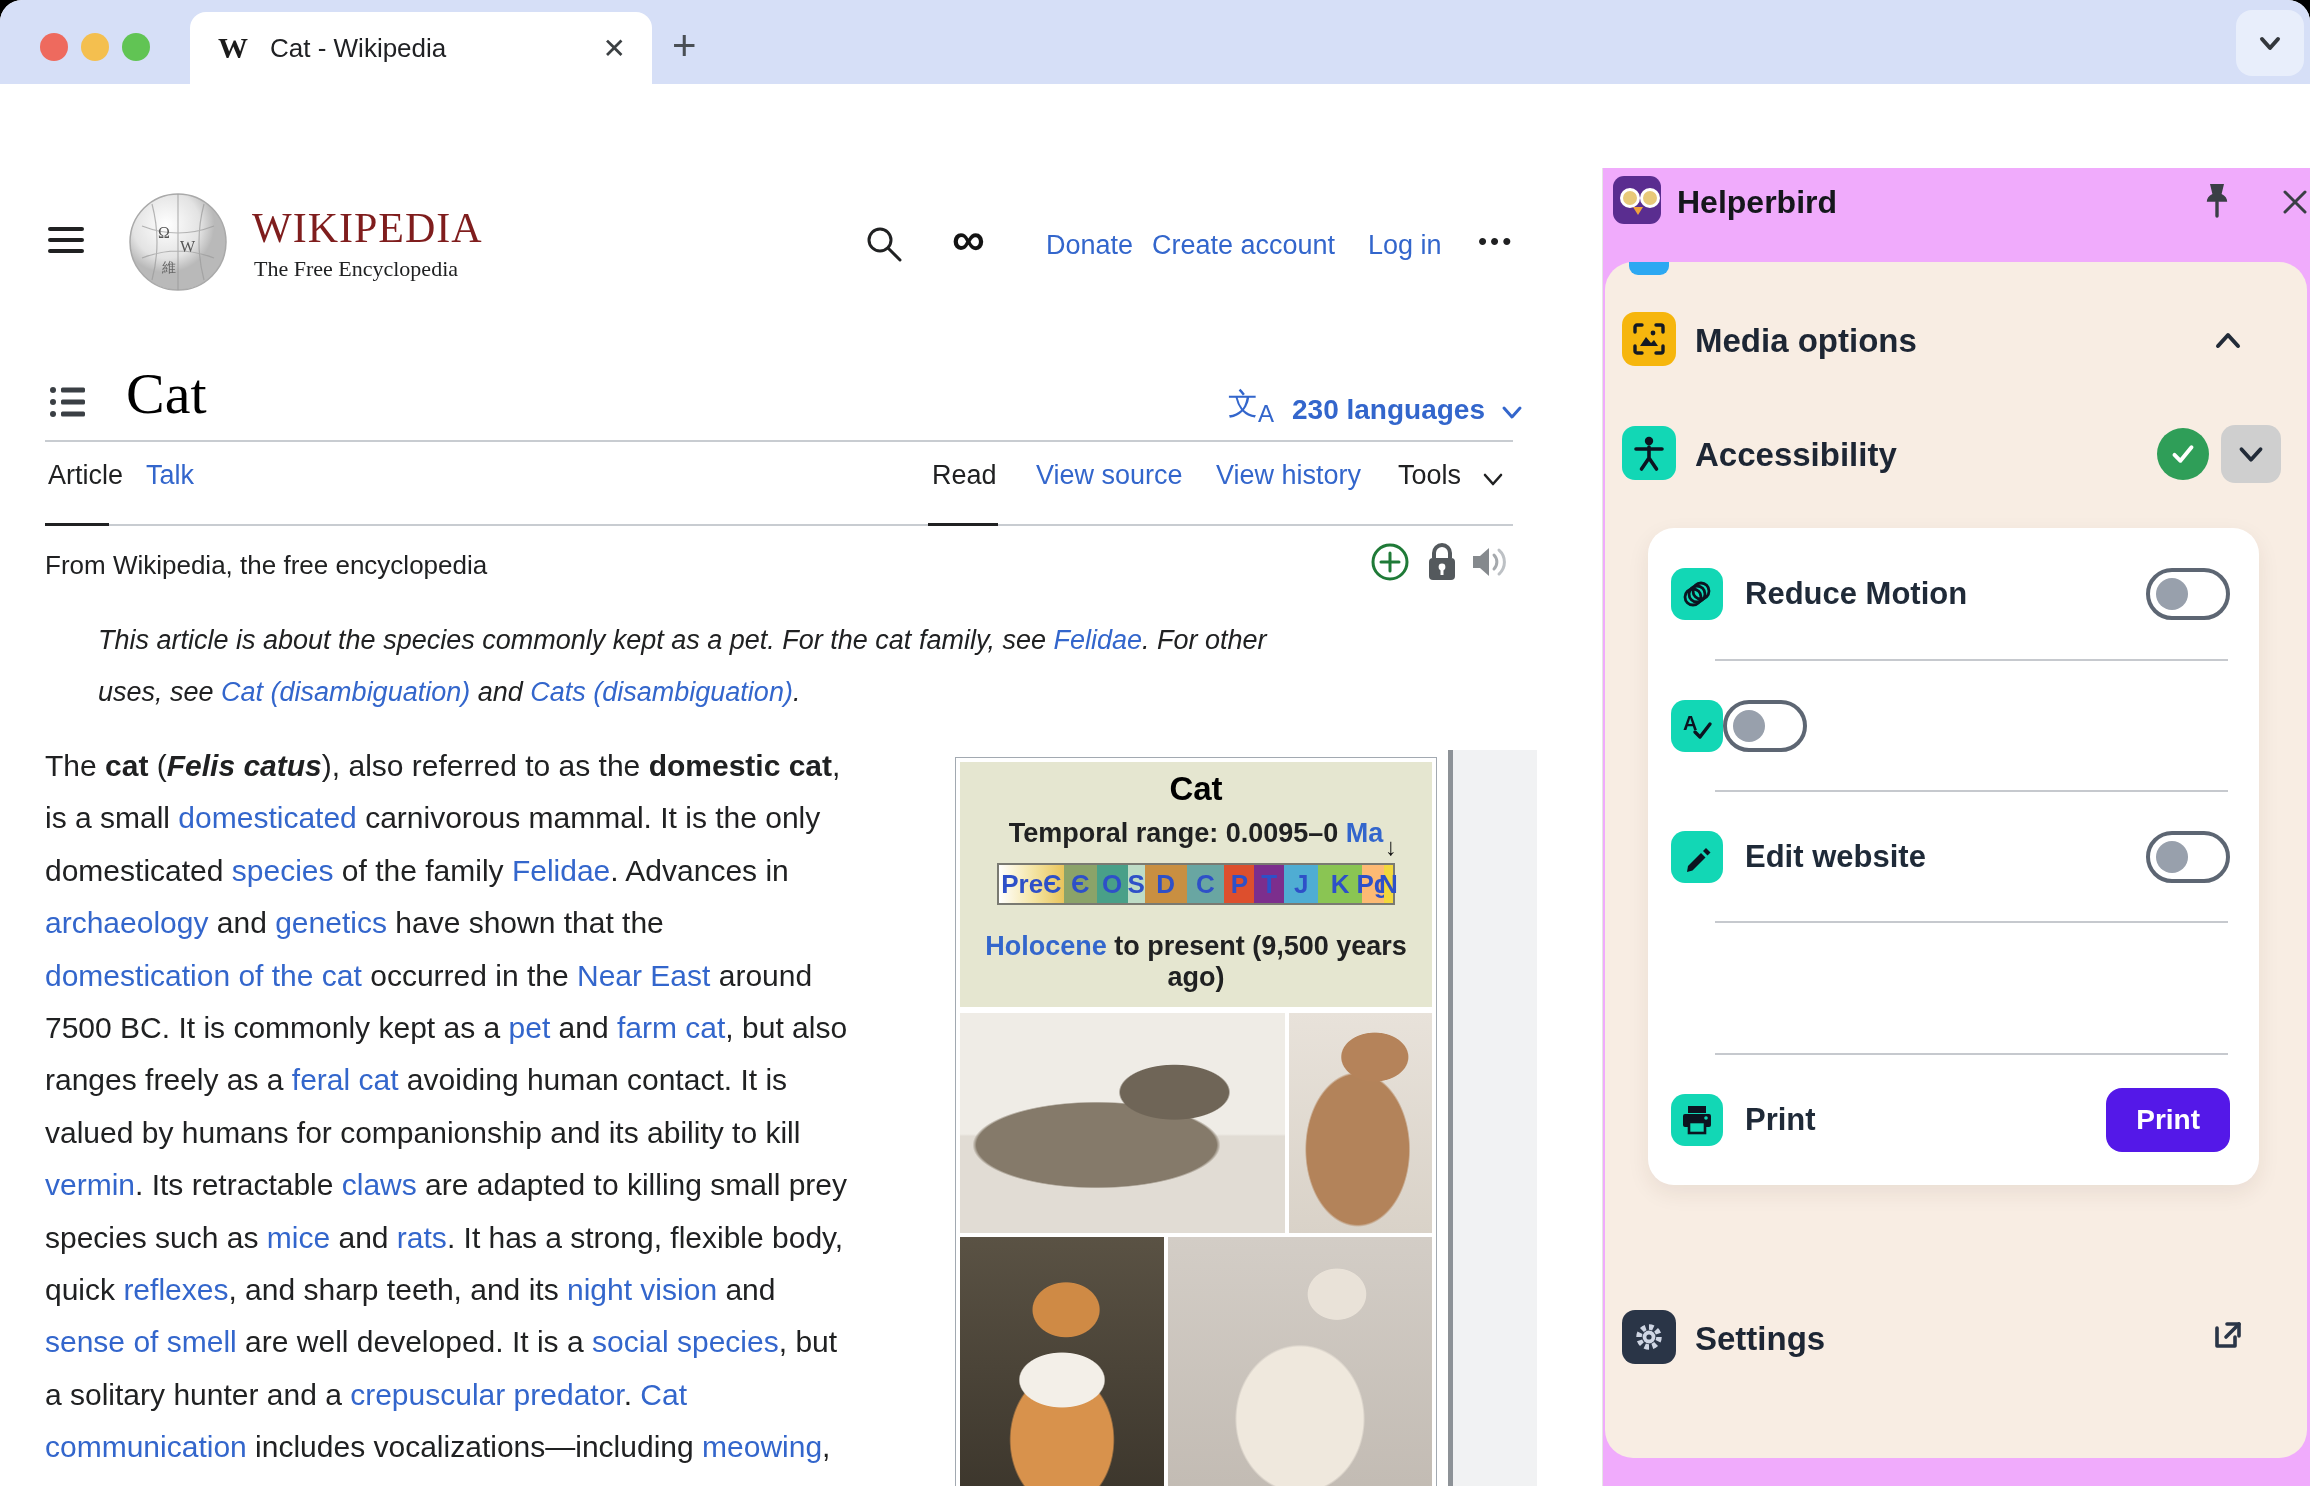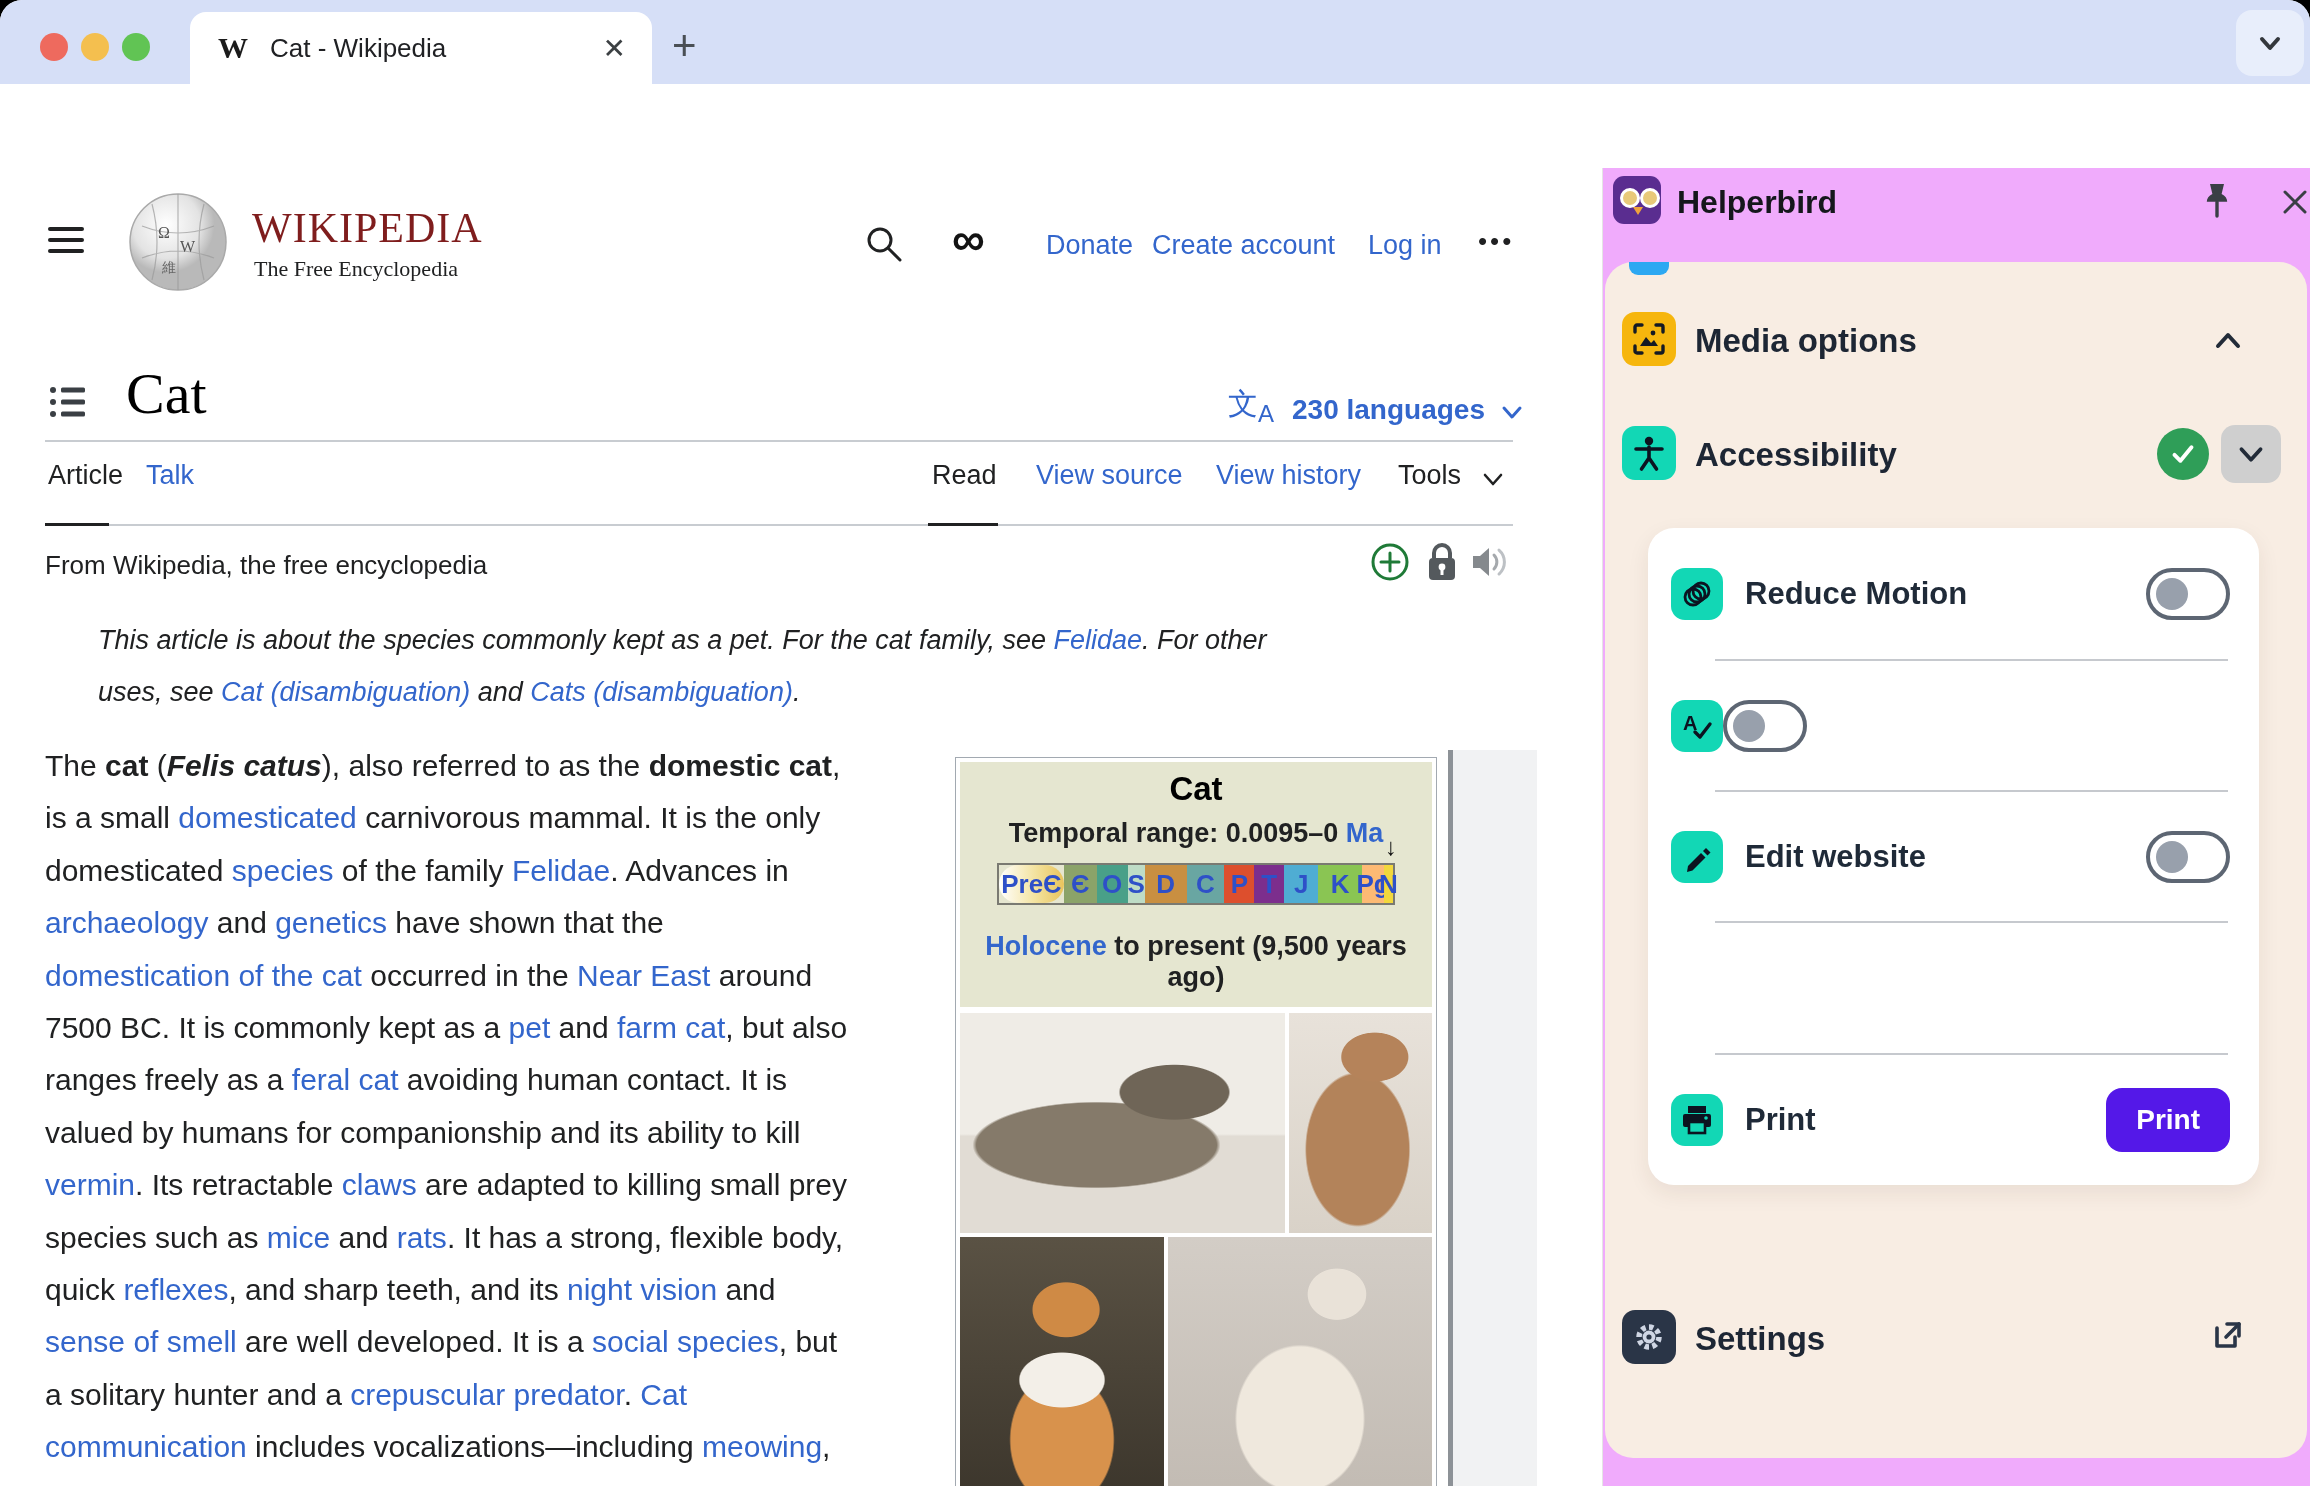--- a/index.html
+++ b/index.html
@@ -249,21 +249,21 @@
 
     <div class="infobox" style="top:589px;">
       <div class="ib-head">
         <div class="ib-title">Cat</div>
         <div class="ib-temporal">
           <span>Temporal range: 0.0095–0 </span><span class="a">Ma</span>
         </div>
         <div class="timelinewrap">
           <div class="tl-arrow">↓</div>
           <div class="timeline" id="timeline">
-                <div class="tseg" style="width: 65px; background: linear-gradient(90deg, rgb(255, 255, 255), rgb(243, 227, 160) 55%, rgb(233, 196, 92)); border-radius: 19px;">
+                <div class="tseg" style="width: 65px; background: linear-gradient(90deg, rgb(255, 255, 255), rgb(243, 227, 160) 55%, rgb(233, 196, 92));">
                   <span>PreЄ</span>
                 </div>
                 <div class="tseg" style="width: 33px; background: rgb(139, 163, 105);">
                   <span>Є</span>
                 </div>
                 <div class="tseg" style="width: 31px; background: rgb(73, 160, 136);">
                   <span>O</span>
                 </div>
                 <div class="tseg" style="width: 17px; background: rgb(190, 220, 198);">
                   <span>S</span>

